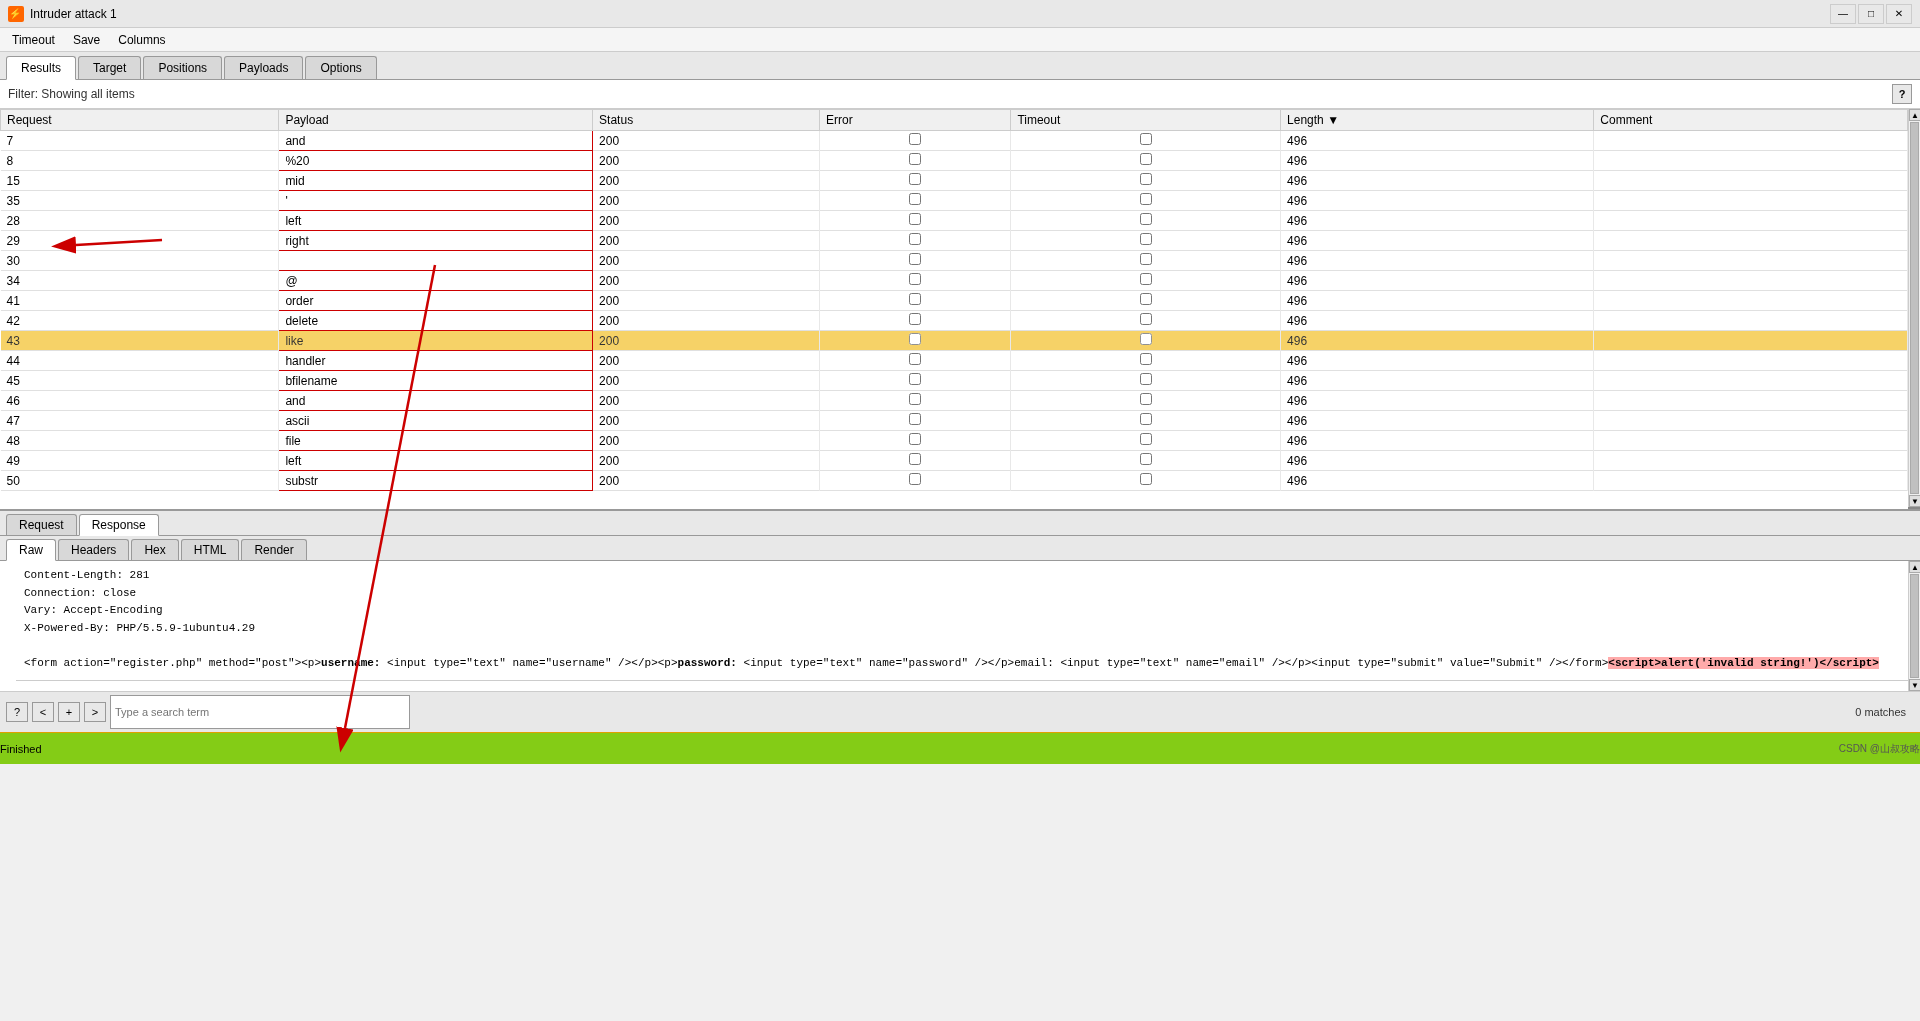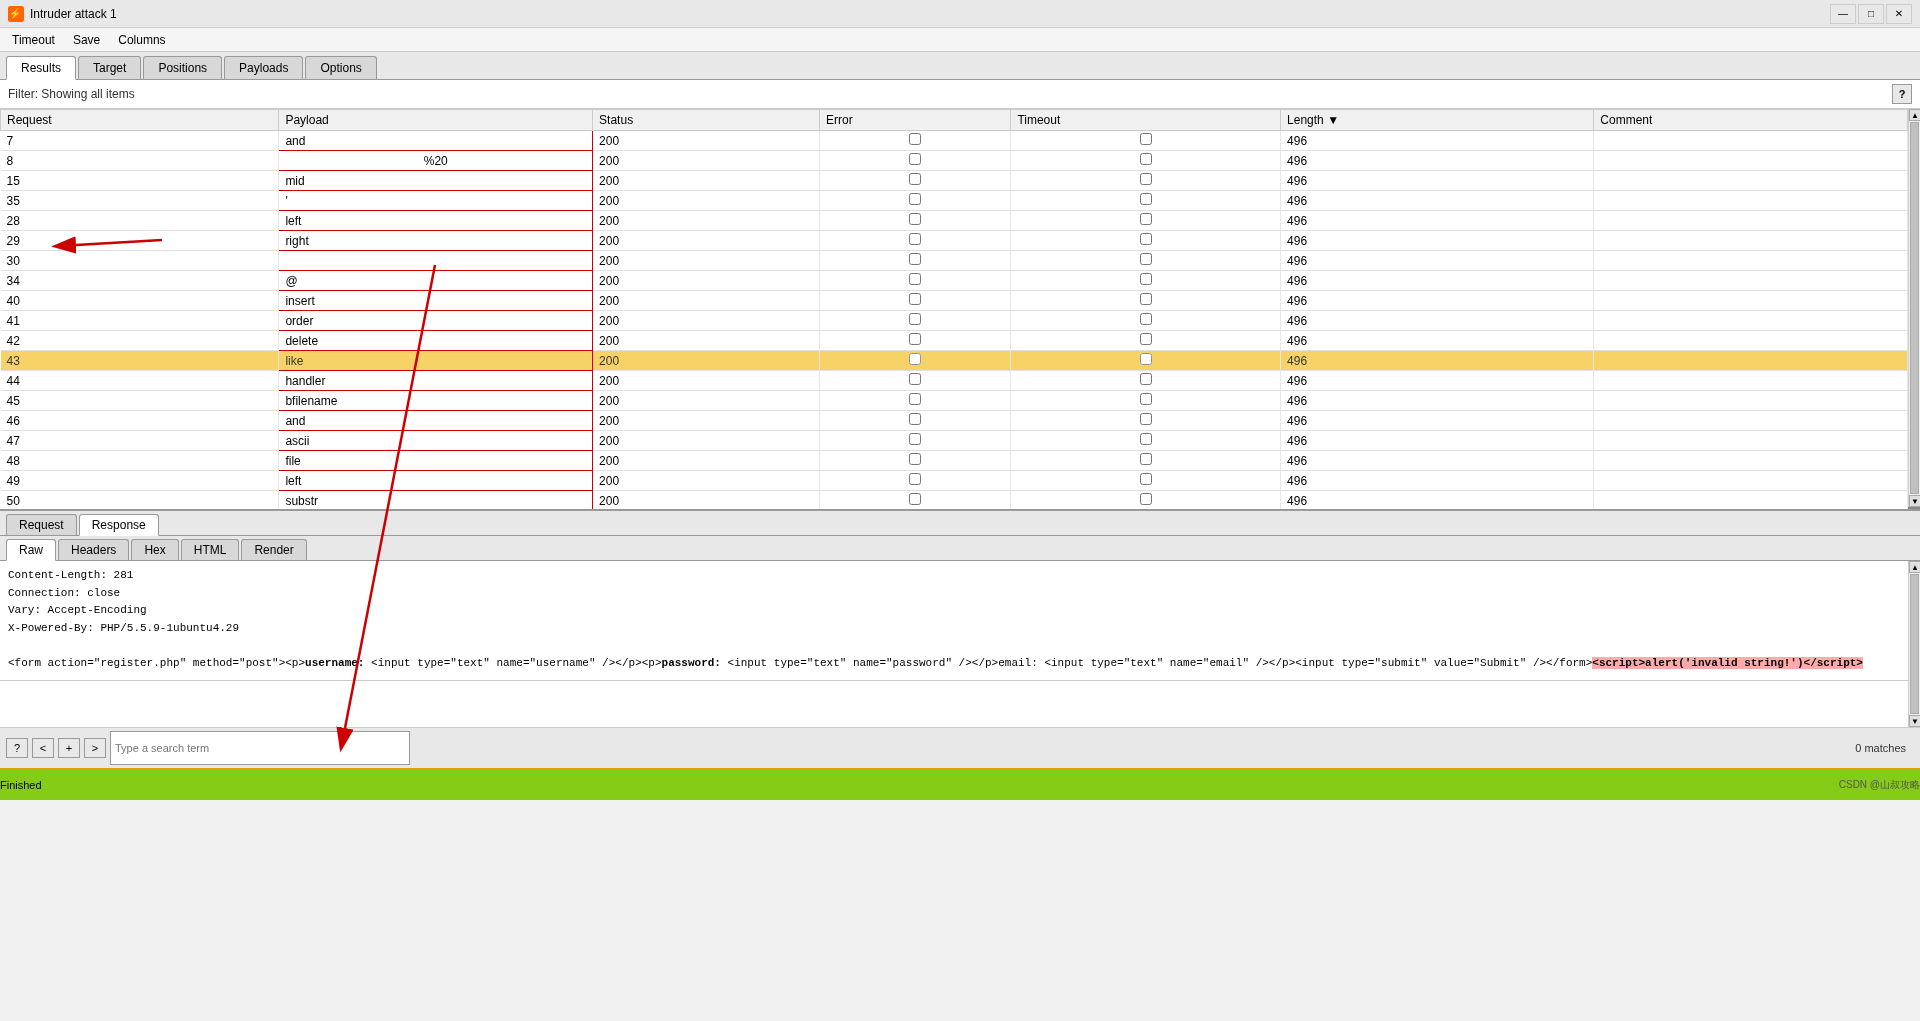--- a/index.html
+++ b/index.html
@@ -266,21 +266,21 @@
     <td>7</td>
     <td style="border: 1px solid #cc0000;">and</td>
     <td>200</td>
     <td class="checkbox-cell"><input type="checkbox" style=""></td>
     <td class="checkbox-cell"><input type="checkbox" style=""></td>
     <td>496</td>
     <td></td>
   </tr>
             <tr>
     <td>8</td>
-    <td style="border: 1px solid #cc0000; text-align: center;">%20</td>
+    <td style="border: 1px solid #cc0000;">%20</td>
     <td>200</td>
     <td class="checkbox-cell"><input type="checkbox" style=""></td>
     <td class="checkbox-cell"><input type="checkbox" style=""></td>
     <td>496</td>
     <td></td>
   </tr>
             <tr>
     <td>15</td>
     <td style="border: 1px solid #cc0000;">mid</td>
     <td>200</td>
@@ -321,29 +321,20 @@
     <td style="border: 1px solid #cc0000;"></td>
     <td>200</td>
     <td class="checkbox-cell"><input type="checkbox" style=""></td>
     <td class="checkbox-cell"><input type="checkbox" style=""></td>
     <td>496</td>
     <td></td>
   </tr>
             <tr>
     <td>34</td>
     <td style="border: 1px solid #cc0000;">@</td>
-    <td>200</td>
-    <td class="checkbox-cell"><input type="checkbox" style=""></td>
-    <td class="checkbox-cell"><input type="checkbox" style=""></td>
-    <td>496</td>
-    <td></td>
-  </tr>
-            <tr>
-    <td>40</td>
-    <td style="border: 1px solid #cc0000;">insert</td>
     <td>200</td>
     <td class="checkbox-cell"><input type="checkbox" style=""></td>
     <td class="checkbox-cell"><input type="checkbox" style=""></td>
     <td>496</td>
     <td></td>
   </tr>
             <tr>
     <td>41</td>
     <td style="border: 1px solid #cc0000;">order</td>
     <td>200</td>
@@ -451,21 +442,21 @@
     </div>
 
     <div class="sub-tabs">
       <div class="sub-tab active">Raw</div>
       <div class="sub-tab">Headers</div>
       <div class="sub-tab">Hex</div>
       <div class="sub-tab">HTML</div>
       <div class="sub-tab">Render</div>
     </div>
 
-    <div style="display:flex; height:166px;">
+    <div style="display:flex; height:130px;padding-left:16px;">
       <div class="content-area" style="flex:1;">
         <div>Content-Length: 281</div>
         <div>Connection: close</div>
         <div>Vary: Accept-Encoding</div>
         <div>X-Powered-By: PHP/5.5.9-1ubuntu4.29</div>
         <div>&nbsp;</div>
         <div>&lt;form action="register.php" method="post"&gt;&lt;p&gt;<strong>username:</strong> &lt;input type="text" name="username" /&gt;&lt;/p&gt;&lt;p&gt;<strong>password:</strong> &lt;input type="text" name="password" /&gt;&lt;/p&gt;email: &lt;input type="text" name="email" /&gt;&lt;/p&gt;&lt;input type="submit" value="Submit" /&gt;&lt;/form&gt;<span class="highlight">&lt;script&gt;alert('invalid string!')&lt;/script&gt;</span></div>
       </div>
       <div class="scrollbar-right">
         <div class="scrollbar-btn">▲</div>

